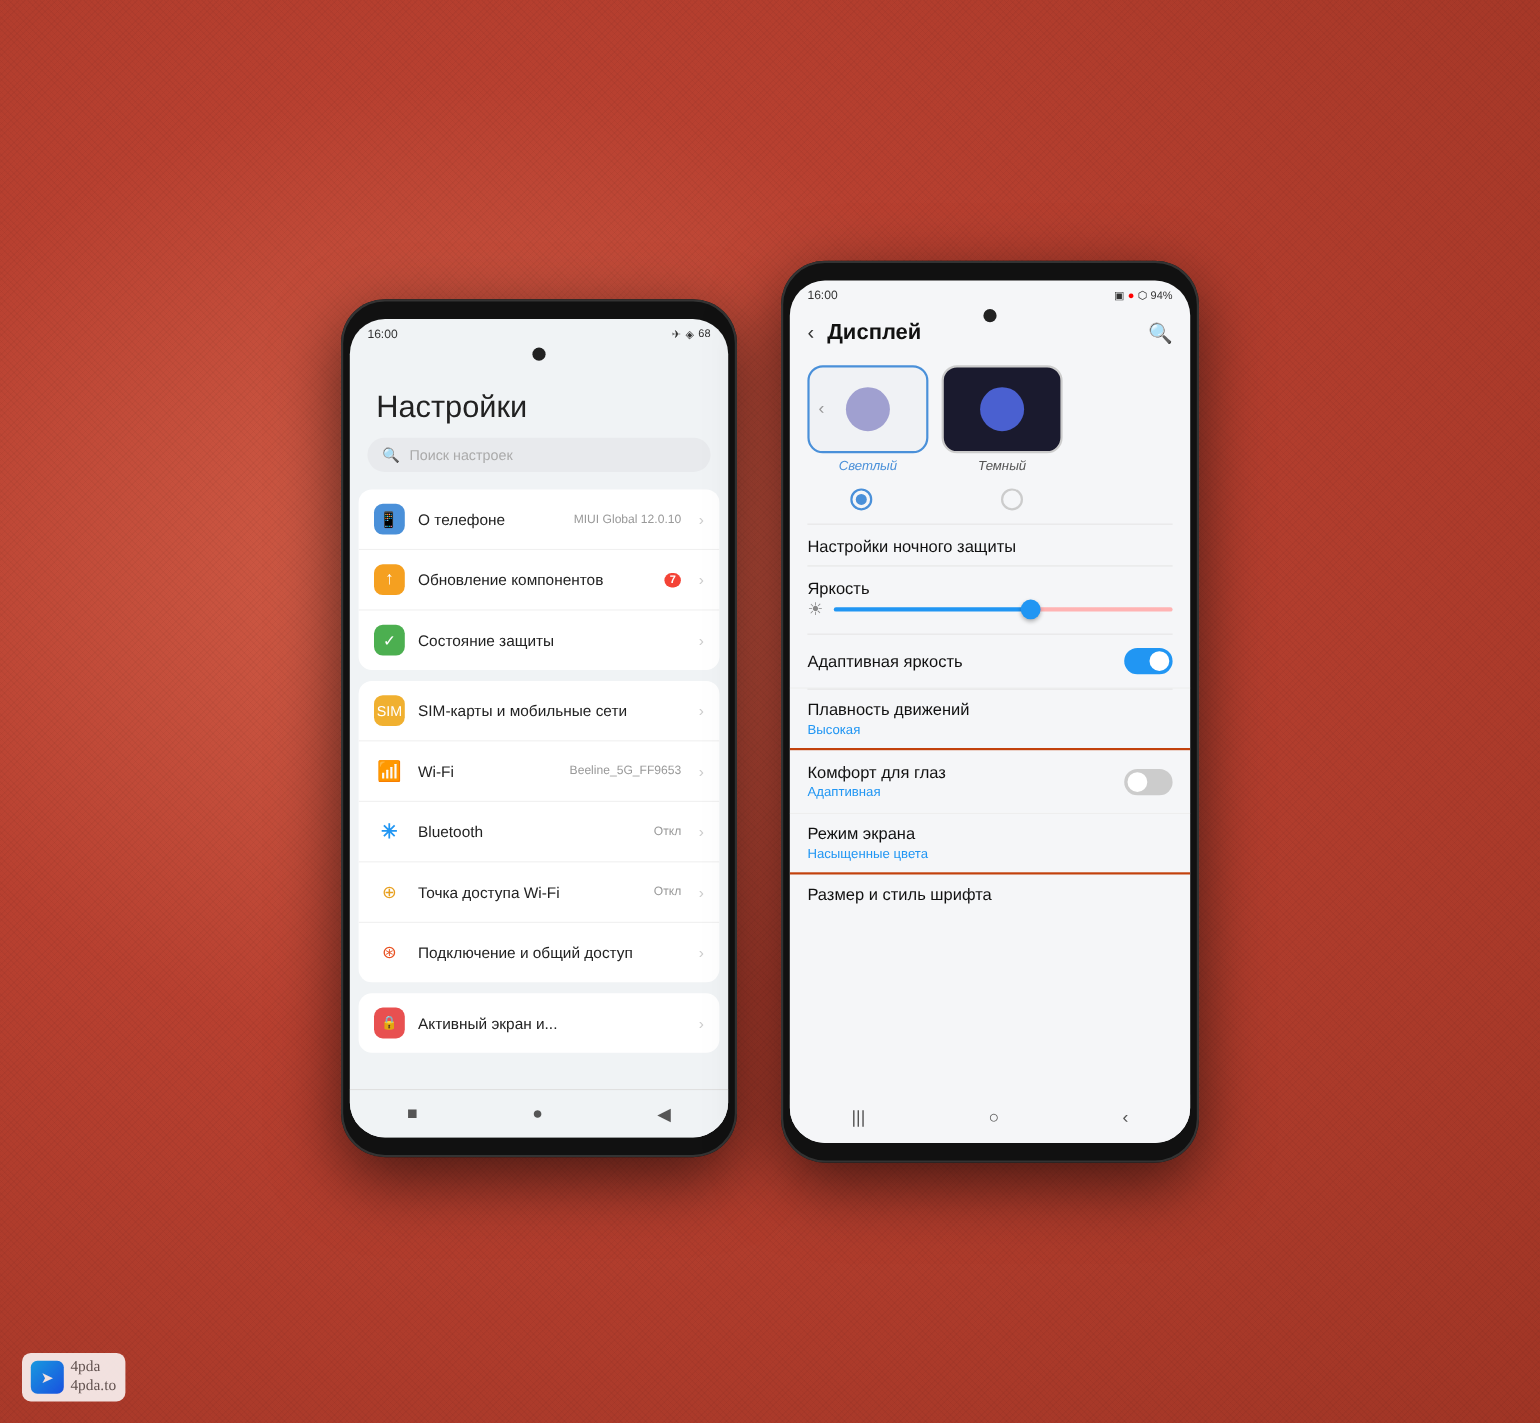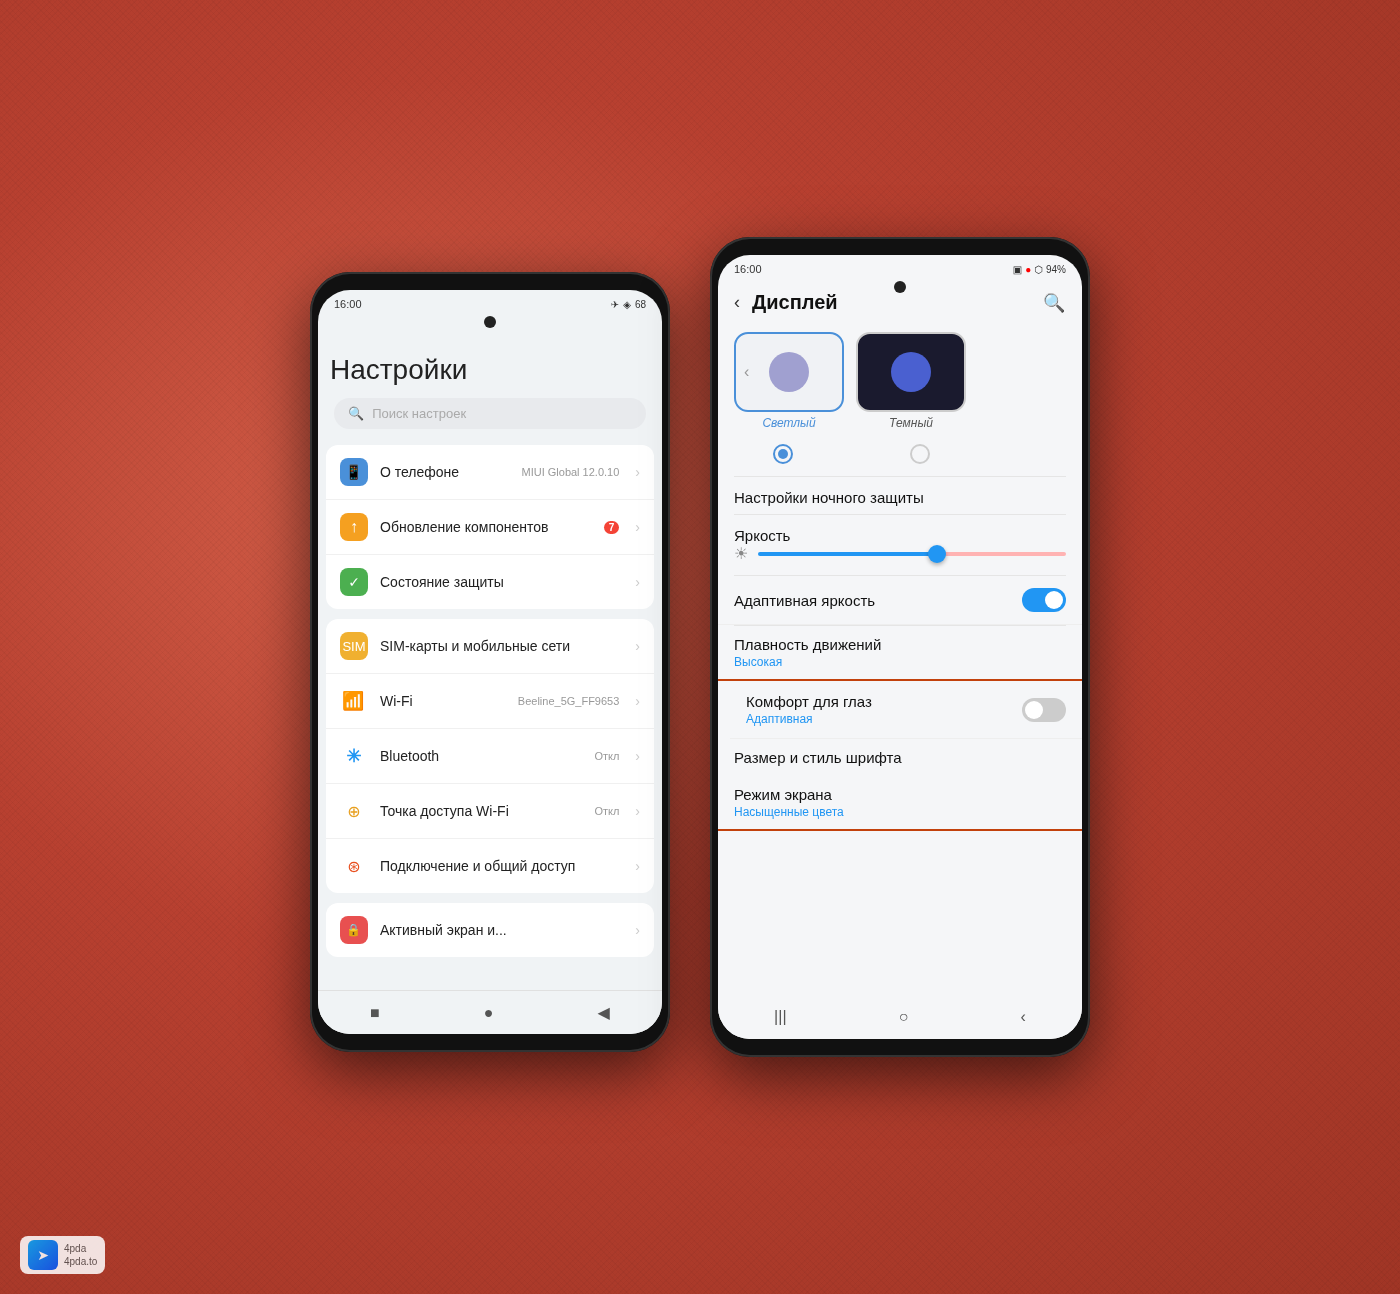--- a/index.html
+++ b/index.html
@@ -95,21 +95,21 @@
 
     
     .miui-settings {
       padding: 0;
     }
 
     .miui-title {
       font-size: 28px;
       font-weight: 300;
       color: #222;
-      padding: 40px 12px 12px;
+      padding: 40px 24px 12px;
     }
 
     .miui-search {
       margin: 0 16px 16px;
       background: #e8eaed;
       border-radius: 20px;
       padding: 8px 14px;
       display: flex;
       align-items: center;
       gap: 8px;
@@ -463,23 +463,24 @@
       background: linear-gradient(135deg, #00aaff, #0055ff);
       border-radius: 6px;
       display: flex;
       align-items: center;
       justify-content: center;
       color: white;
       font-size: 14px;
     }
 
     .watermark-text {
-      font-size: 10px;
+      font-size: 14px;
       color: #555;
       line-height: 1.3;
+      font-family: Liberation Serif, serif;
     }
 
     .theme-wrapper {
       display: flex;
       flex-direction: column;
       align-items: center;
     }
   </style>
 </head>
 <body>
@@ -639,37 +640,37 @@
       <div class="toggle-on"></div>
     </div>
 
     <div class="divider"></div>
 
     <div class="setting-row-sub">
       <div class="setting-row-main-text">Плавность движений</div>
       <div class="setting-row-sub-text">Высокая</div>
     </div>
 
-    <div class="toggle-row" style="flex-direction: column; align-items: flex-end; gap: 2px; margin-left: 12px;">
+    <div class="toggle-row" style="flex-direction: column; align-items: flex-end; gap: 2px;">
       <div style="display:flex; width:100%; align-items:center;">
         <div style="flex:1;">
           <div class="setting-row-main-text">Комфорт для глаз</div>
           <div class="setting-row-sub-text">Адаптивная</div>
         </div>
         <div class="toggle-off"></div>
       </div>
     </div>
 
-    <div class="setting-row-sub" style="border-bottom: none;">
-      <div class="setting-row-main-text">Размер и стиль шрифта</div>
-    </div>
-
     <div class="setting-row-sub">
       <div class="setting-row-main-text">Режим экрана</div>
       <div class="setting-row-sub-text">Насыщенные цвета</div>
+    </div>
+
+    <div class="setting-row-sub" style="border-bottom: none;">
+      <div class="setting-row-main-text">Размер и стиль шрифта</div>
     </div>
 
     <div class="samsung-nav">
       <span style="font-size:16px; color:#555;">|||</span>
       <span style="font-size:16px; color:#555;">○</span>
       <span style="font-size:16px; color:#555;">‹</span>
     </div>
 
   </div>
 </div>

